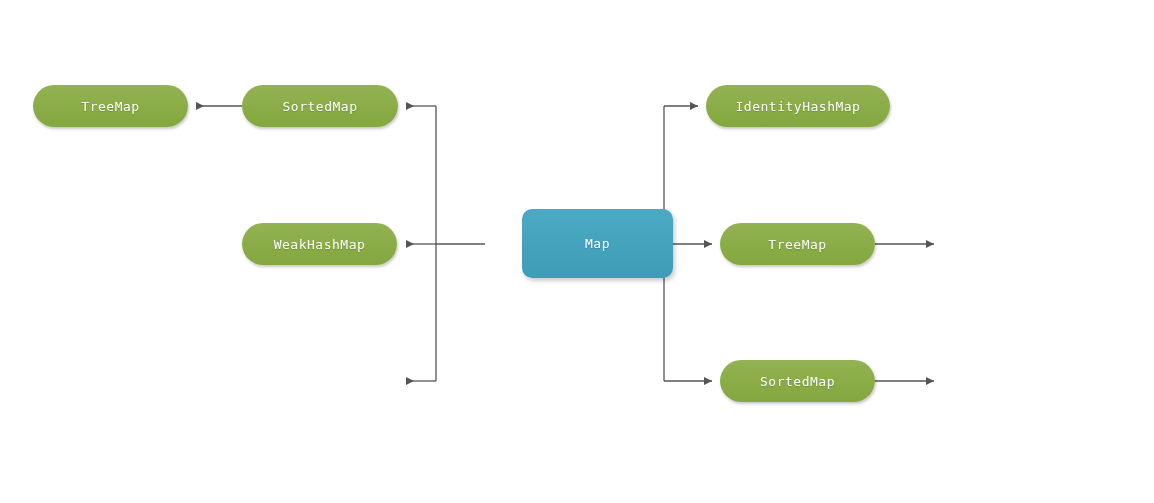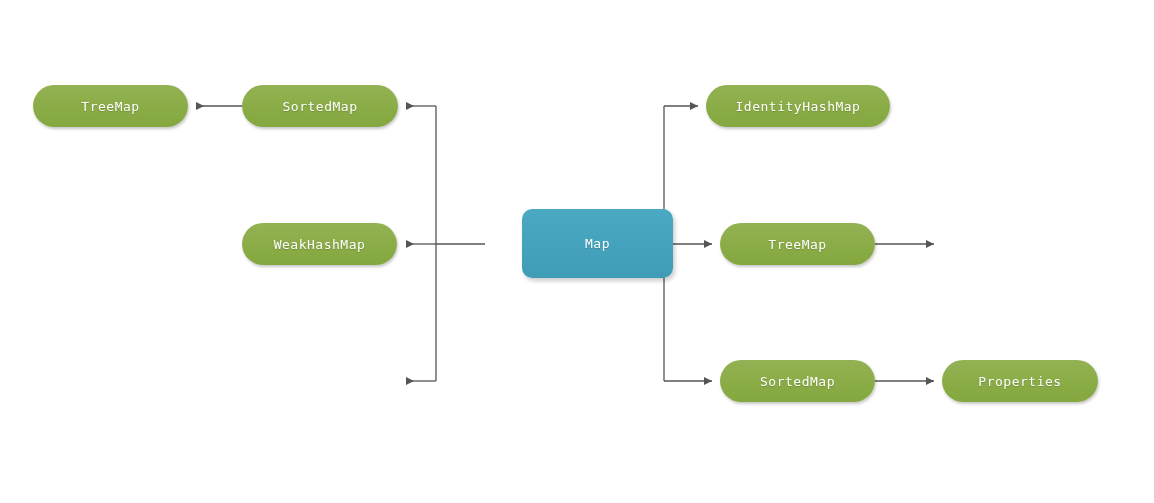--- a/index.html
+++ b/index.html
@@ -102,17 +102,14 @@
 
   <div class="node pill" style="left:720px;top:223px;width:155px;">
     <span>TreeMap</span>
   </div>
 
 
   <div class="node pill" style="left:720px;top:360px;width:155px;">
     <span>SortedMap</span>
   </div>
 
-  <div class="node pill" style="left:942px;top:360px;width:156px;">
-    <span>Properties</span>
-  </div>
 
 </div>
 
 </body></html>

